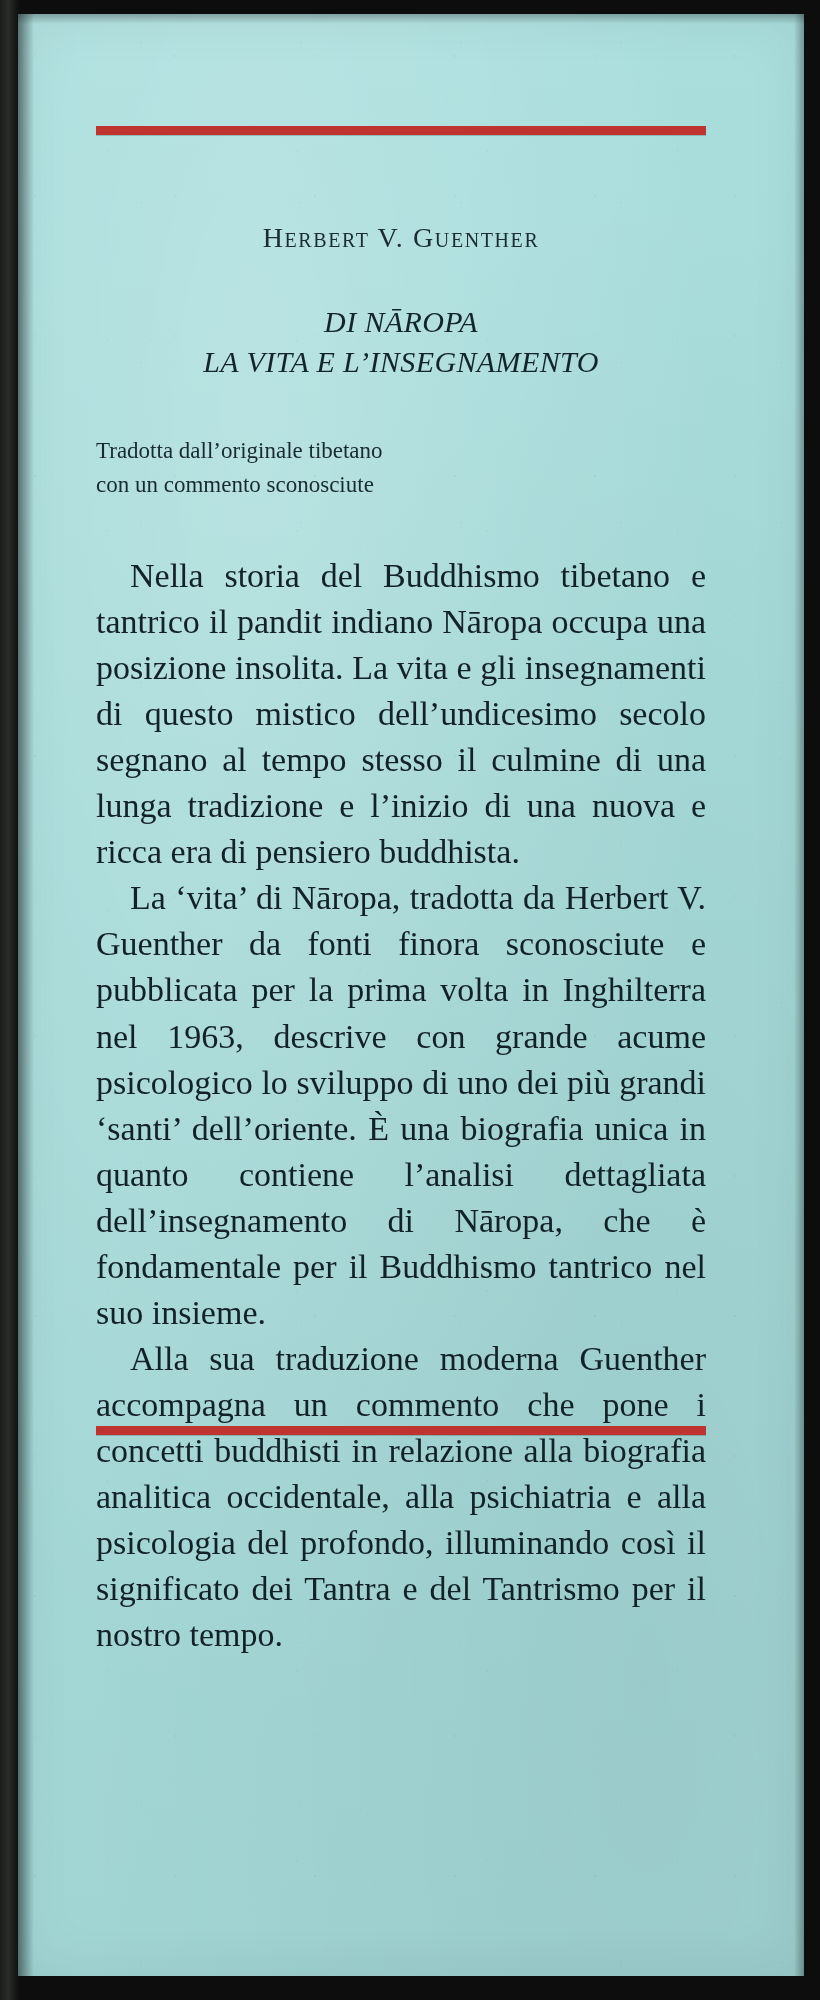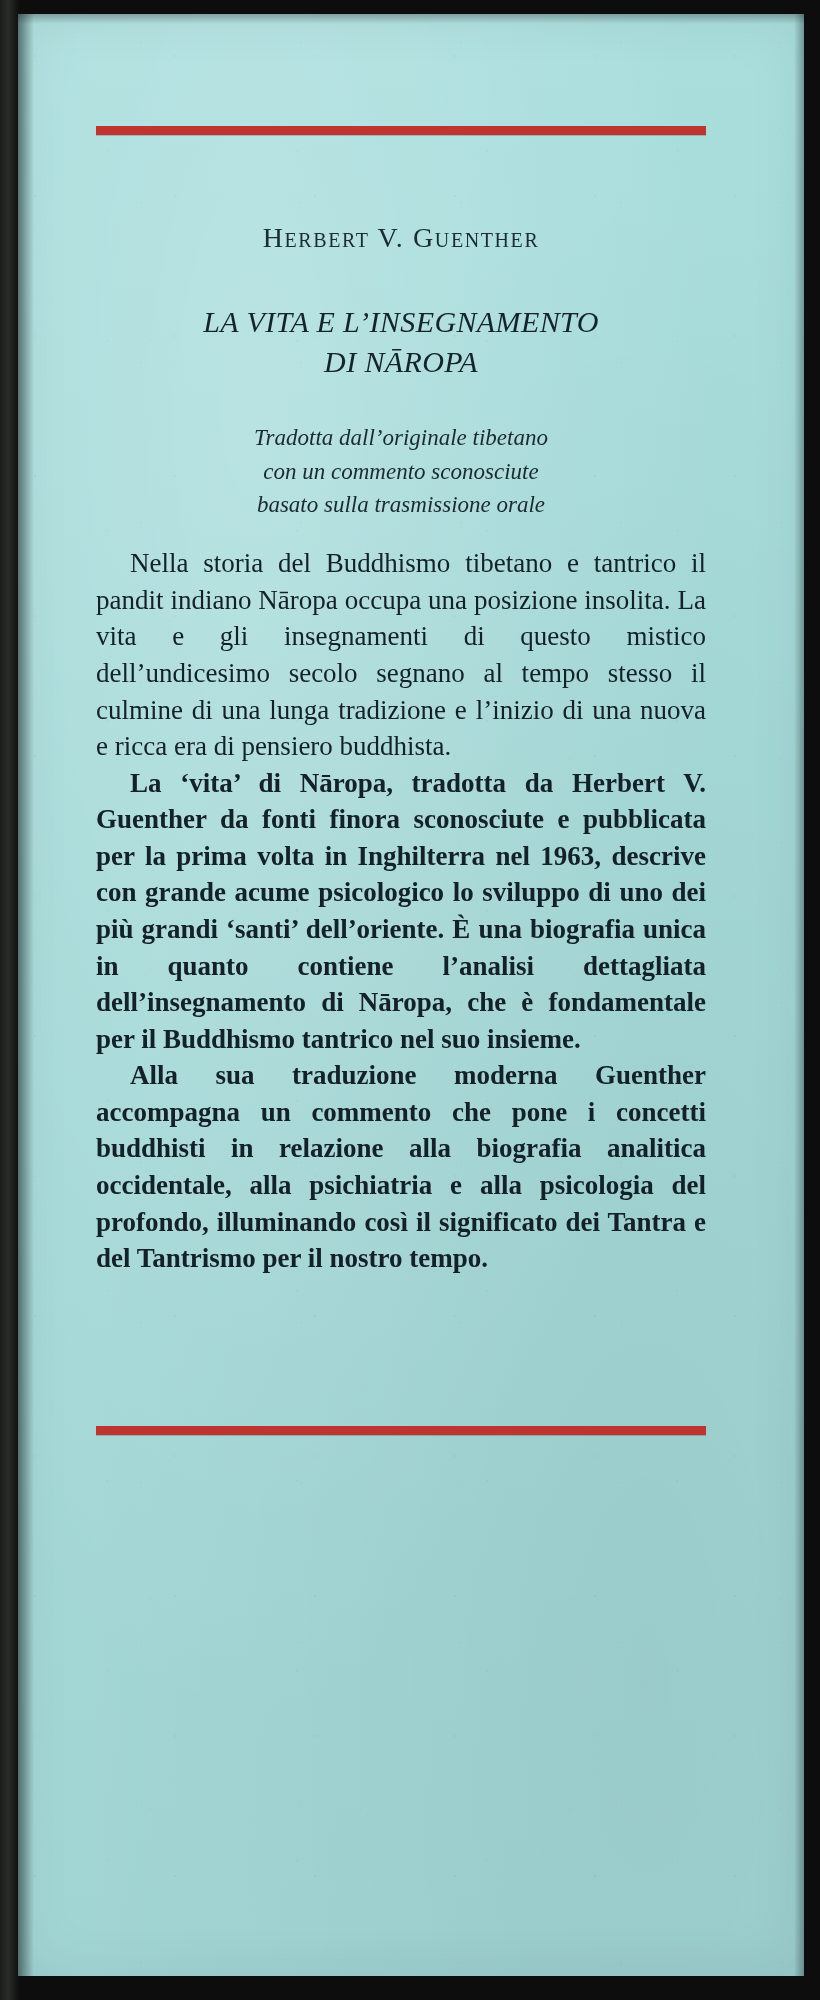--- a/index.html
+++ b/index.html
@@ -95,42 +95,40 @@
     text-align: center;
     font-style: italic;
     font-size: 30px;
     line-height: 1.32;
     color: #15242c;
     margin-top: 48px;
     letter-spacing: 0.4px;
   }
 
   .subtitle {
-    text-align: center;
-    font-style: italic;
     font-size: 23px;
     line-height: 1.45;
     color: #1b2a31;
-    margin-top: 40px;
+    margin-top: 53px;
   }
 
   .blurb {
-    margin-top: 24px;
-    font-size: 27px;
+    margin-top: 52px;
+    font-size: 34px;
     line-height: 1.355;
     color: #152128;
     text-align: justify;
     text-justify: inter-word;
     hyphens: manual;
   }
   .blurb p {
     margin: 0;
     text-indent: 34px;
   }
-  .blurb p + p { margin-top: 0; font-weight: bold; }
+  .blurb p + p { margin-top: 0; }
 
   
   #speckle {
     position: absolute;
     inset: 0;
     pointer-events: none;
     opacity: 0.16;
     background-image:
       radial-gradient(circle at 12% 30%, rgba(0,0,0,0.25) 0.6px, rgba(0,0,0,0) 1.2px),
       radial-gradient(circle at 47% 72%, rgba(0,0,0,0.22) 0.6px, rgba(0,0,0,0) 1.2px),
@@ -151,28 +149,27 @@
     <div id="flap-top-edge"></div>
 
     <div class="rule" id="rule-top"></div>
     <div class="rule" id="rule-bottom"></div>
 
     <div id="content">
 
       <div class="author">Herbert V. Guenther</div>
 
       <div class="title">
+        <div>DI NĀROPA</div>
         <div>LA VITA E L’INSEGNAMENTO</div>
-        <div>DI NĀROPA</div>
       </div>
 
       <div class="subtitle">
         <div>Tradotta dall’originale tibetano</div>
         <div>con un commento sconosciute</div>
-        <div>basato sulla trasmissione orale</div>
       </div>
 
       <div class="blurb">
         <p>Nella storia del Buddhismo tibetano e tantrico il pandit indiano Nāropa occupa una posizione insolita. La vita e gli insegnamenti di questo mistico dell’undicesimo secolo segnano al tempo stesso il culmine di una lunga tradizione e l’inizio di una nuova e ricca era di pensiero buddhista.</p>
         <p>La ‘vita’ di Nāropa, tradotta da Herbert V. Guenther da fonti finora sconosciute e pubblicata per la prima volta in Inghilterra nel 1963, descrive con grande acume psicologico lo sviluppo di uno dei più grandi ‘santi’ dell’oriente. È una biografia unica in quanto contiene l’analisi dettagliata dell’insegnamento di Nāropa, che è fondamentale per il Buddhismo tantrico nel suo insieme.</p>
         <p>Alla sua traduzione moderna Guenther accompagna un commento che pone i concetti buddhisti in relazione alla biografia analitica occidentale, alla psichiatria e alla psicologia del profondo, illuminando così il significato dei Tantra e del Tantrismo per il nostro tempo.</p>
       </div>
 
     </div>
 

